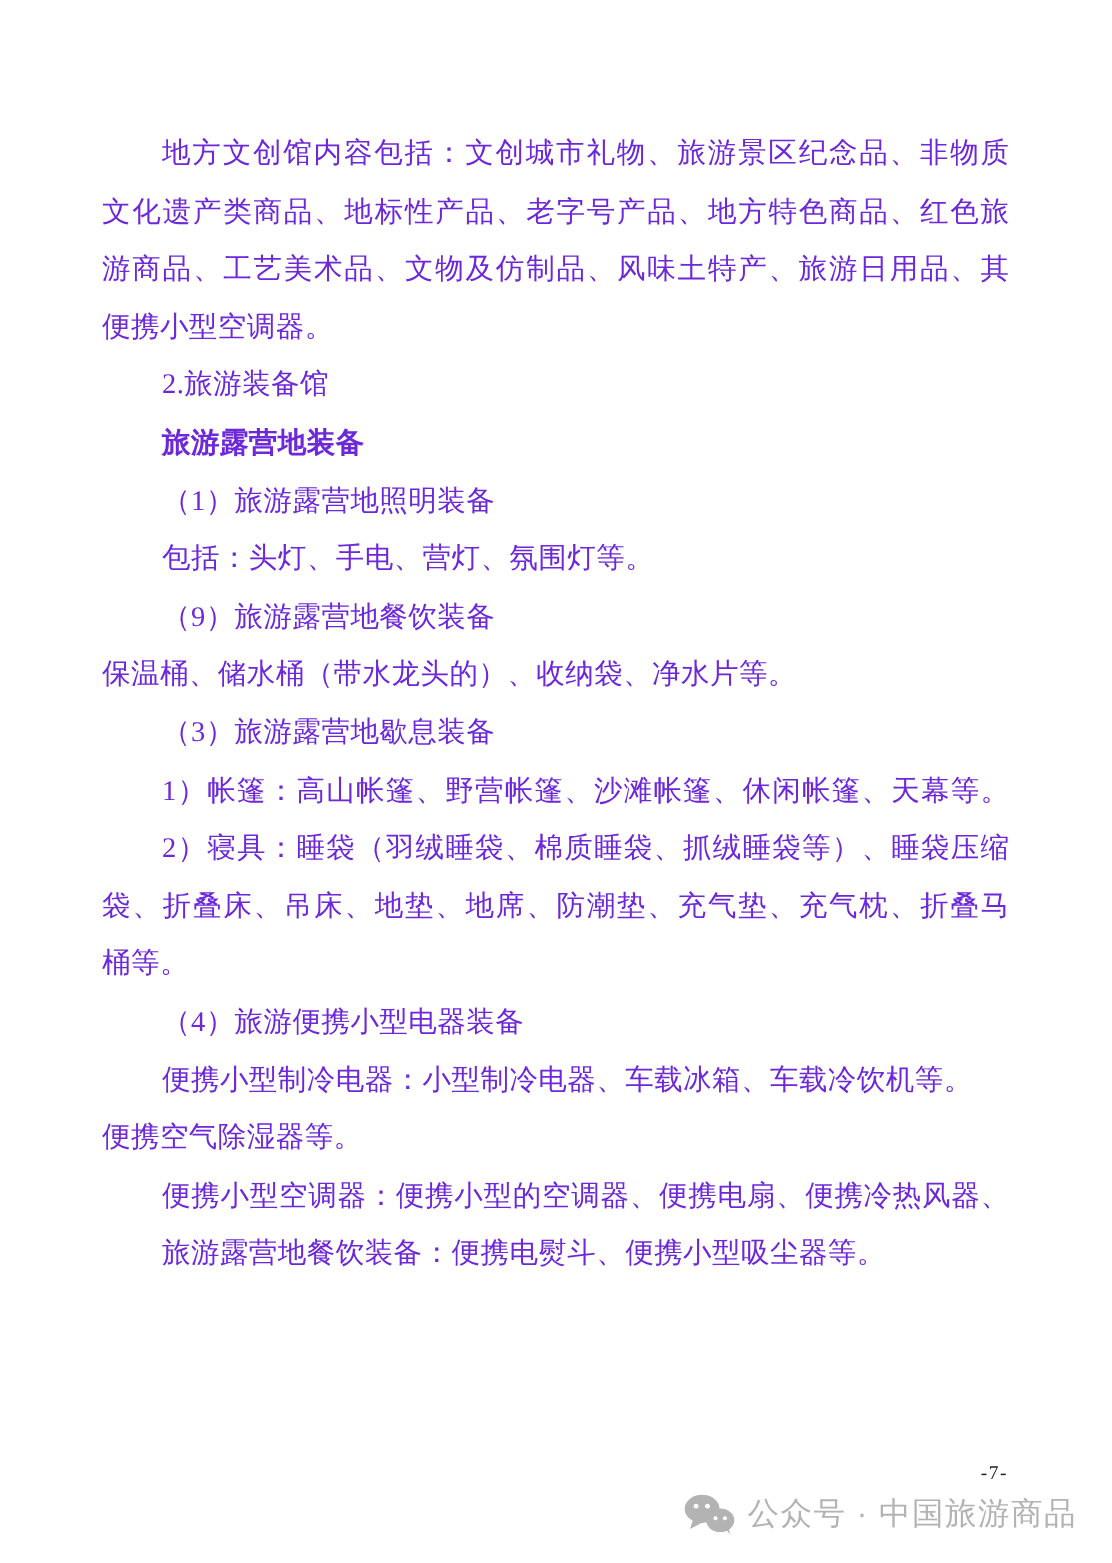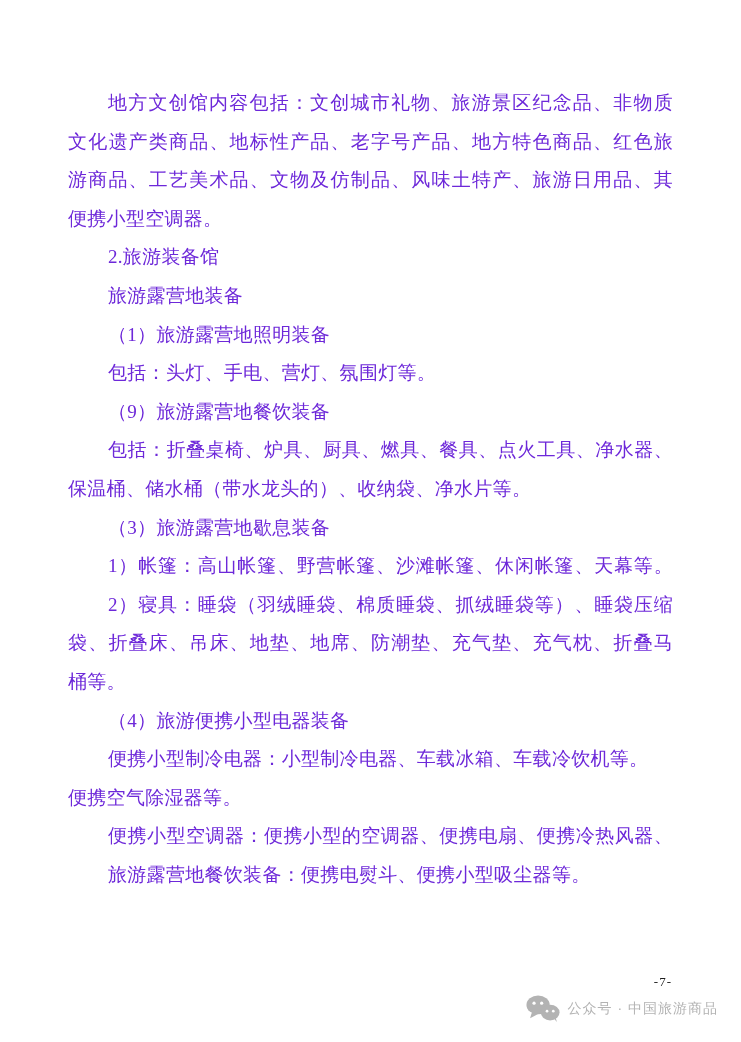--- a/index.html
+++ b/index.html
@@ -23,57 +23,56 @@
     letter-spacing: 0.3px;
     white-space: nowrap;
   }
   .line.justify {
     white-space: normal;
     text-align: justify;
     text-align-last: justify;
   }
   .line.indent { padding-left: 40px; }
   .line.indent.justify { padding-left: 40px; }
-  .line.bold { font-weight: 400; }
+  .line.bold { font-weight: 700; }
   .page-number {
     position: absolute;
     top: 974px; right: 69px;
     font-size: 13px;
     color: #1c1c1c;
     letter-spacing: 1px;
   }
   .watermark {
     position: absolute;
     top: 995px; right: 23px;
     display: flex;
     align-items: center;
     gap: 8px;
     color: #b3b3b3;
   }
   .watermark-label {
-    font-size: 14px;
+    font-size: 21px;
     letter-spacing: 1px;
     font-family: "Liberation Sans", "DejaVu Sans", sans-serif;
   }
   .wechat-icon { display: block; }
 </style>
 </head>
 <body>
 
 <div class="doc-body">
   <div class="line indent justify">地方文创馆内容包括：文创城市礼物、旅游景区纪念品、非物质</div>
   <div class="line justify">文化遗产类商品、地标性产品、老字号产品、地方特色商品、红色旅</div>
   <div class="line justify">游商品、工艺美术品、文物及仿制品、风味土特产、旅游日用品、其</div>
   <div class="line">便携小型空调器。</div>
   <div class="line indent">2.旅游装备馆</div>
   <div class="line indent bold">旅游露营地装备</div>
   <div class="line indent">（1）旅游露营地照明装备</div>
   <div class="line indent">包括：头灯、手电、营灯、氛围灯等。</div>
   <div class="line indent">（9）旅游露营地餐饮装备</div>
-  <div class="line indent justify">包括：折叠桌椅、炉具、厨具、燃具、餐具、点火工具、净水器、</div>
   <div class="line">保温桶、储水桶（带水龙头的）、收纳袋、净水片等。</div>
   <div class="line indent">（3）旅游露营地歇息装备</div>
   <div class="line indent justify">1）帐篷：高山帐篷、野营帐篷、沙滩帐篷、休闲帐篷、天幕等。</div>
   <div class="line indent justify">2）寝具：睡袋（羽绒睡袋、棉质睡袋、抓绒睡袋等）、睡袋压缩</div>
   <div class="line justify">袋、折叠床、吊床、地垫、地席、防潮垫、充气垫、充气枕、折叠马</div>
   <div class="line">桶等。</div>
   <div class="line indent">（4）旅游便携小型电器装备</div>
   <div class="line indent">便携小型制冷电器：小型制冷电器、车载冰箱、车载冷饮机等。</div>
   <div class="line">便携空气除湿器等。</div>
   <div class="line indent justify">便携小型空调器：便携小型的空调器、便携电扇、便携冷热风器、</div>

